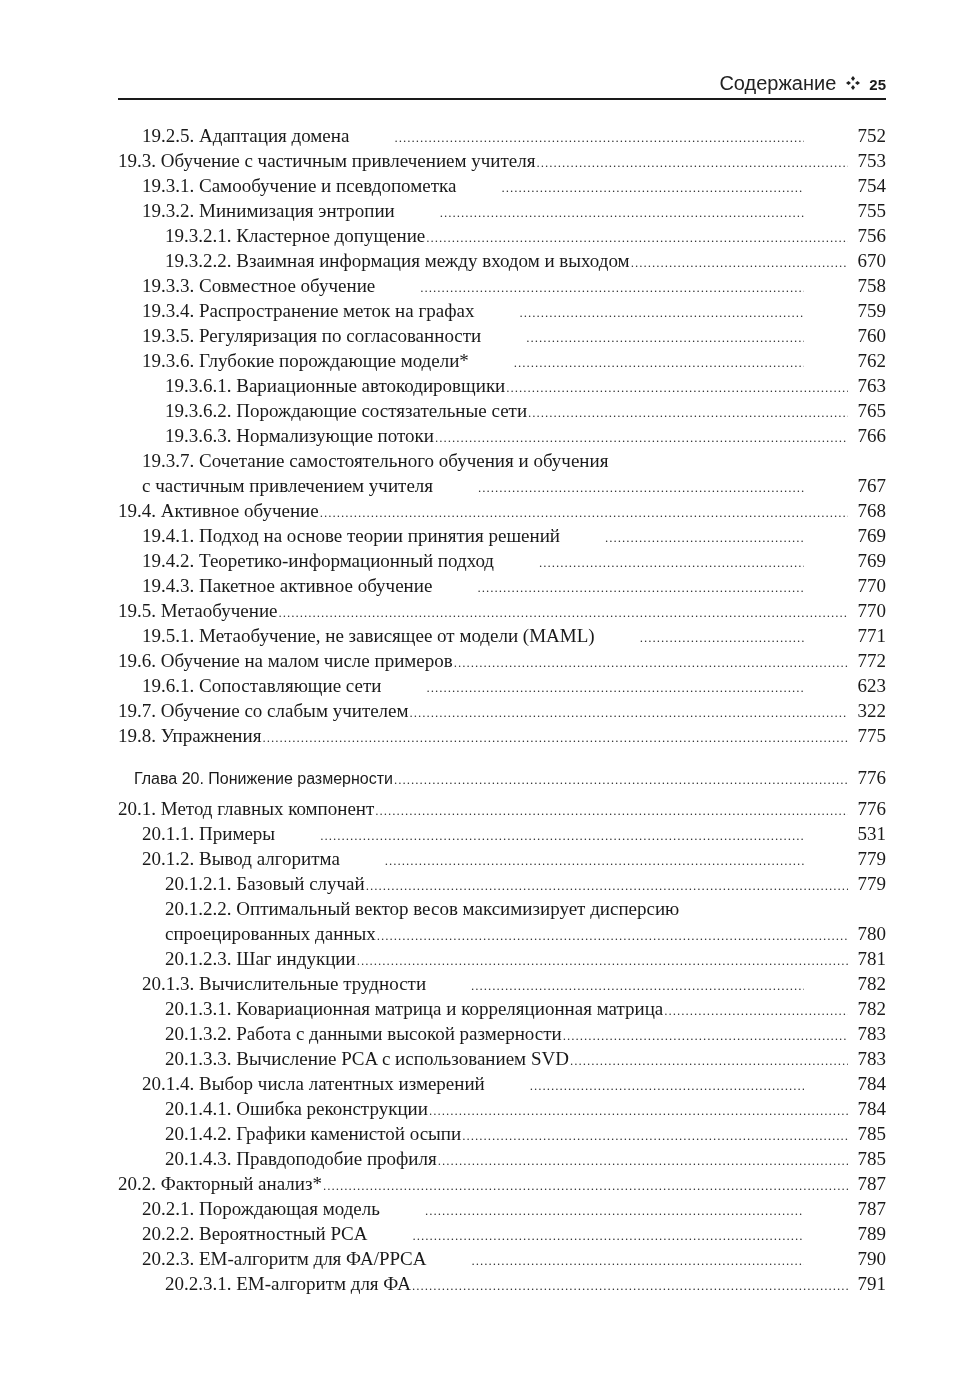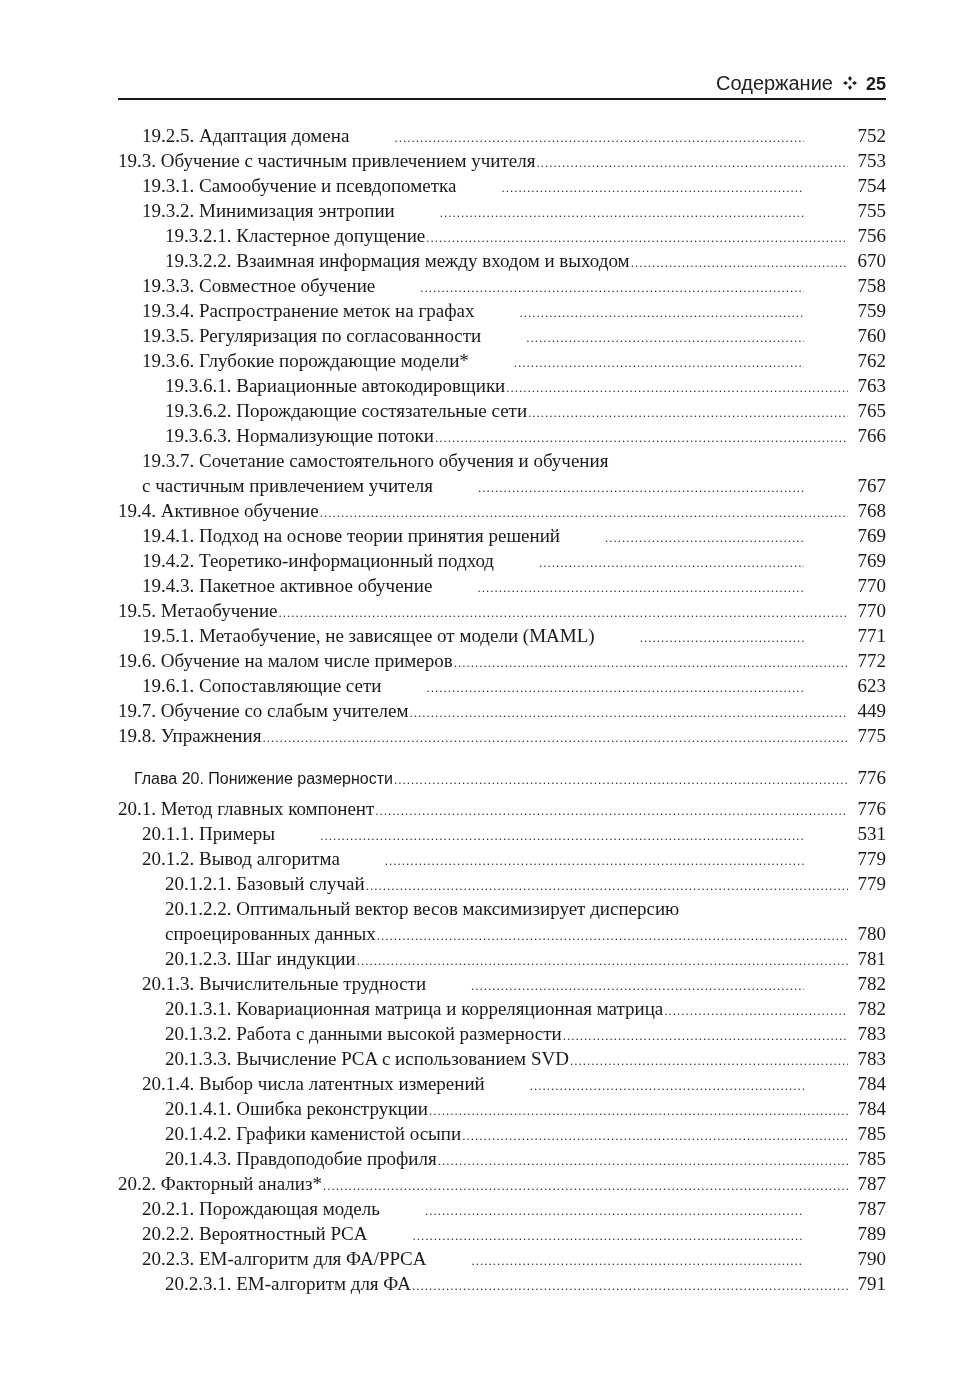--- a/index.html
+++ b/index.html
@@ -4,21 +4,21 @@
 <style>
   html, body { margin: 0; padding: 0; background: #ffffff; }
   body { width: 974px; height: 1388px; position: relative; overflow: hidden;
          font-family: "Liberation Serif", "DejaVu Serif", serif; color: #1a1a1a; }
   .header { position: absolute; left: 118px; top: 66px; width: 768px; height: 32px;
             border-bottom: 2px solid #1a1a1a; }
   .header-inner { position: absolute; right: 0; top: 6px; display: flex; align-items: baseline;
                   font-family: "Liberation Sans", "DejaVu Sans", sans-serif; }
   .header-title { font-size: 20px; color: #222; }
   .header-sep { font-size: 14px; margin: 0 9px 0 10px; color: #222; }
-  .header-page { font-size: 18px; font-weight: bold; color: #1a1a1a; }
+  .header-page { font-size: 15px; font-weight: bold; color: #1a1a1a; }
   .toc { position: absolute; left: 118px; top: 123px; width: 768px; }
   .row { position: relative; height: 25px; font-size: 19px; line-height: 25px; }
   .row .inner { display: flex; align-items: baseline; white-space: nowrap; }
   .row .title { flex: 0 0 auto; }
   .row .dots { flex: 1 1 auto; overflow: hidden; margin: 0 1px; color: #333; letter-spacing: 1px; font-size: 13px; }
   .row .dots::after { content: "................................................................................................................................................................................................................................................................................................................"; }
   .row .page { flex: 0 0 auto; text-align: right; margin-left: 9px; }
   .l1 .inner { padding-left: 0; }
   .l2 .inner { padding-left: 24px; gap: 44px; }
   .l3 .inner { padding-left: 47px; }
@@ -203,21 +203,21 @@
       <div class="inner">
         <span class="title">19.6.1. Сопоставляющие сети</span>
         <span class="dots"></span>
         <span class="page">623</span>
       </div>
     </div>
     <div class="row l1">
       <div class="inner">
         <span class="title">19.7. Обучение со слабым учителем</span>
         <span class="dots"></span>
-        <span class="page">449</span>
+        <span class="page">322</span>
       </div>
     </div>
     <div class="row l1">
       <div class="inner">
         <span class="title">19.8. Упражнения</span>
         <span class="dots"></span>
         <span class="page">775</span>
       </div>
     </div>
     <div class="row chapter l1">

